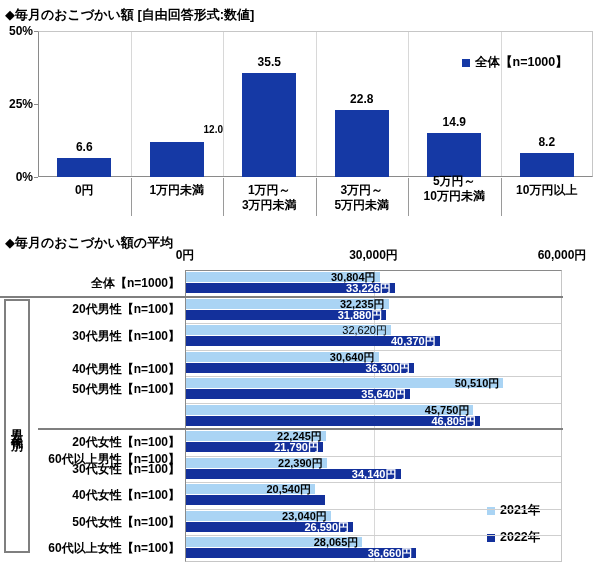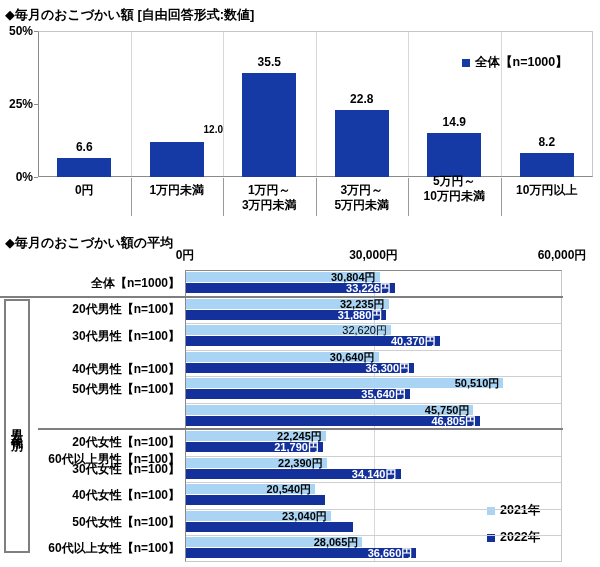--- a/index.html
+++ b/index.html
@@ -144,18 +144,19 @@
     <div style="position: absolute; left: 186px; top: 467.818px; width: 210.513px; height: 12px; line-height: 12px; text-align: right; font-size: 11px; font-weight: bold; color: rgb(255, 255, 255); white-space: nowrap;">34,140円</div>
     <div style="position: absolute; left: 30px; top: 482.364px; width: 150px; height: 26.5455px; display: flex; align-items: center; justify-content: flex-end; font-size: 12px; font-weight: bold; white-space: nowrap;">40代女性【n=100】</div>
     <div style="position: absolute; left: 186px; top: 484.364px; width: 129.06px; height: 10px; background: rgb(170, 212, 244);"></div>
     <div style="position: absolute; left: 186px; top: 483.364px; width: 125.06px; height: 12px; line-height: 12px; text-align: right; font-size: 11px; font-weight: bold; color: rgb(0, 0, 0); white-space: nowrap;">20,540円</div>
     <div style="position: absolute; left: 186px; top: 495.364px; width: 138.736px; height: 10px; background: rgb(19, 48, 155);"></div>
     <div style="position: absolute; left: 186px; top: 512px; width: 134.736px; height: 12px; line-height: 12px; text-align: right; font-size: 11px; font-weight: bold; color: rgb(255, 255, 255); white-space: nowrap;">22,080円</div>
     <div style="position: absolute; left: 30px; top: 508.909px; width: 150px; height: 26.5455px; display: flex; align-items: center; justify-content: flex-end; font-size: 12px; font-weight: bold; white-space: nowrap;">50代女性【n=100】</div>
     <div style="position: absolute; left: 186px; top: 510.909px; width: 144.768px; height: 10px; background: rgb(170, 212, 244);"></div>
     <div style="position: absolute; left: 186px; top: 509.909px; width: 140.768px; height: 12px; line-height: 12px; text-align: right; font-size: 11px; font-weight: bold; color: rgb(0, 0, 0); white-space: nowrap;">23,040円</div>
     <div style="position: absolute; left: 186px; top: 521.909px; width: 167.074px; height: 10px; background: rgb(19, 48, 155);"></div>
+    <div style="position: absolute; left: 186px; top: 520.909px; width: 163.074px; height: 12px; line-height: 12px; text-align: right; font-size: 11px; font-weight: bold; color: rgb(255, 255, 255); white-space: nowrap;">26,590円</div>
     <div style="position: absolute; left: 30px; top: 535.455px; width: 150px; height: 26.5455px; display: flex; align-items: center; justify-content: flex-end; font-size: 12px; font-weight: bold; white-space: nowrap;">60代以上女性【n=100】</div>
     <div style="position: absolute; left: 186px; top: 537.455px; width: 176.342px; height: 10px; background: rgb(170, 212, 244);"></div>
     <div style="position: absolute; left: 186px; top: 536.455px; width: 172.342px; height: 12px; line-height: 12px; text-align: right; font-size: 11px; font-weight: bold; color: rgb(0, 0, 0); white-space: nowrap;">28,065円</div>
     <div style="position: absolute; left: 186px; top: 548.455px; width: 230.347px; height: 10px; background: rgb(19, 48, 155);"></div>
     <div style="position: absolute; left: 186px; top: 547.455px; width: 226.347px; height: 12px; line-height: 12px; text-align: right; font-size: 11px; font-weight: bold; color: rgb(255, 255, 255); white-space: nowrap;">36,660円</div>
   </div>
 
 </body></html>

